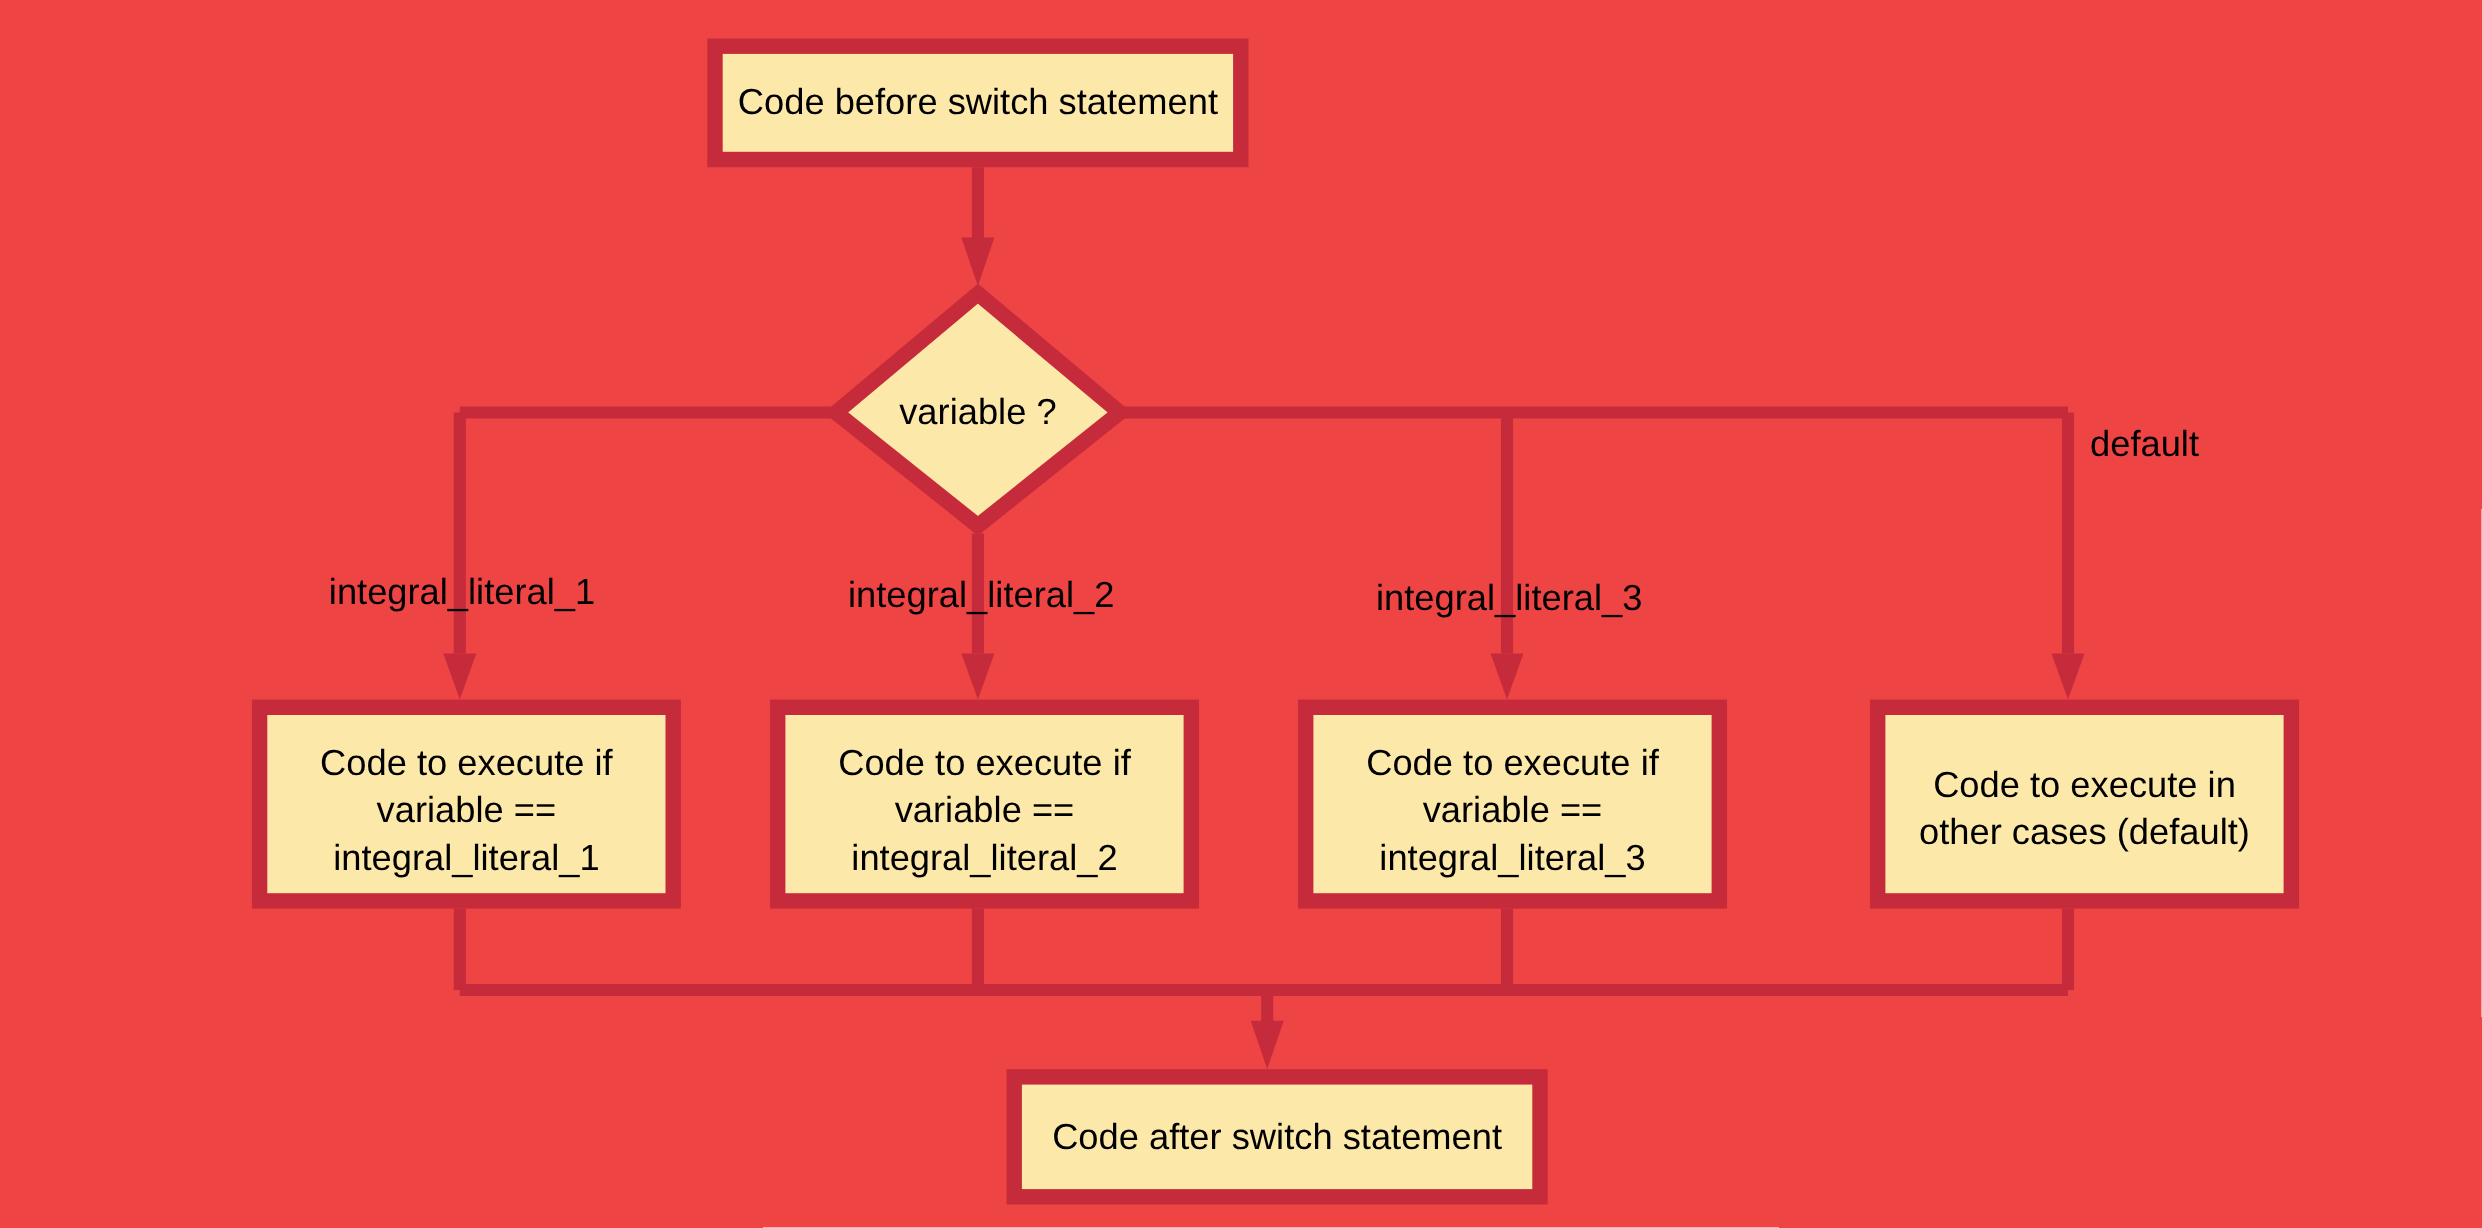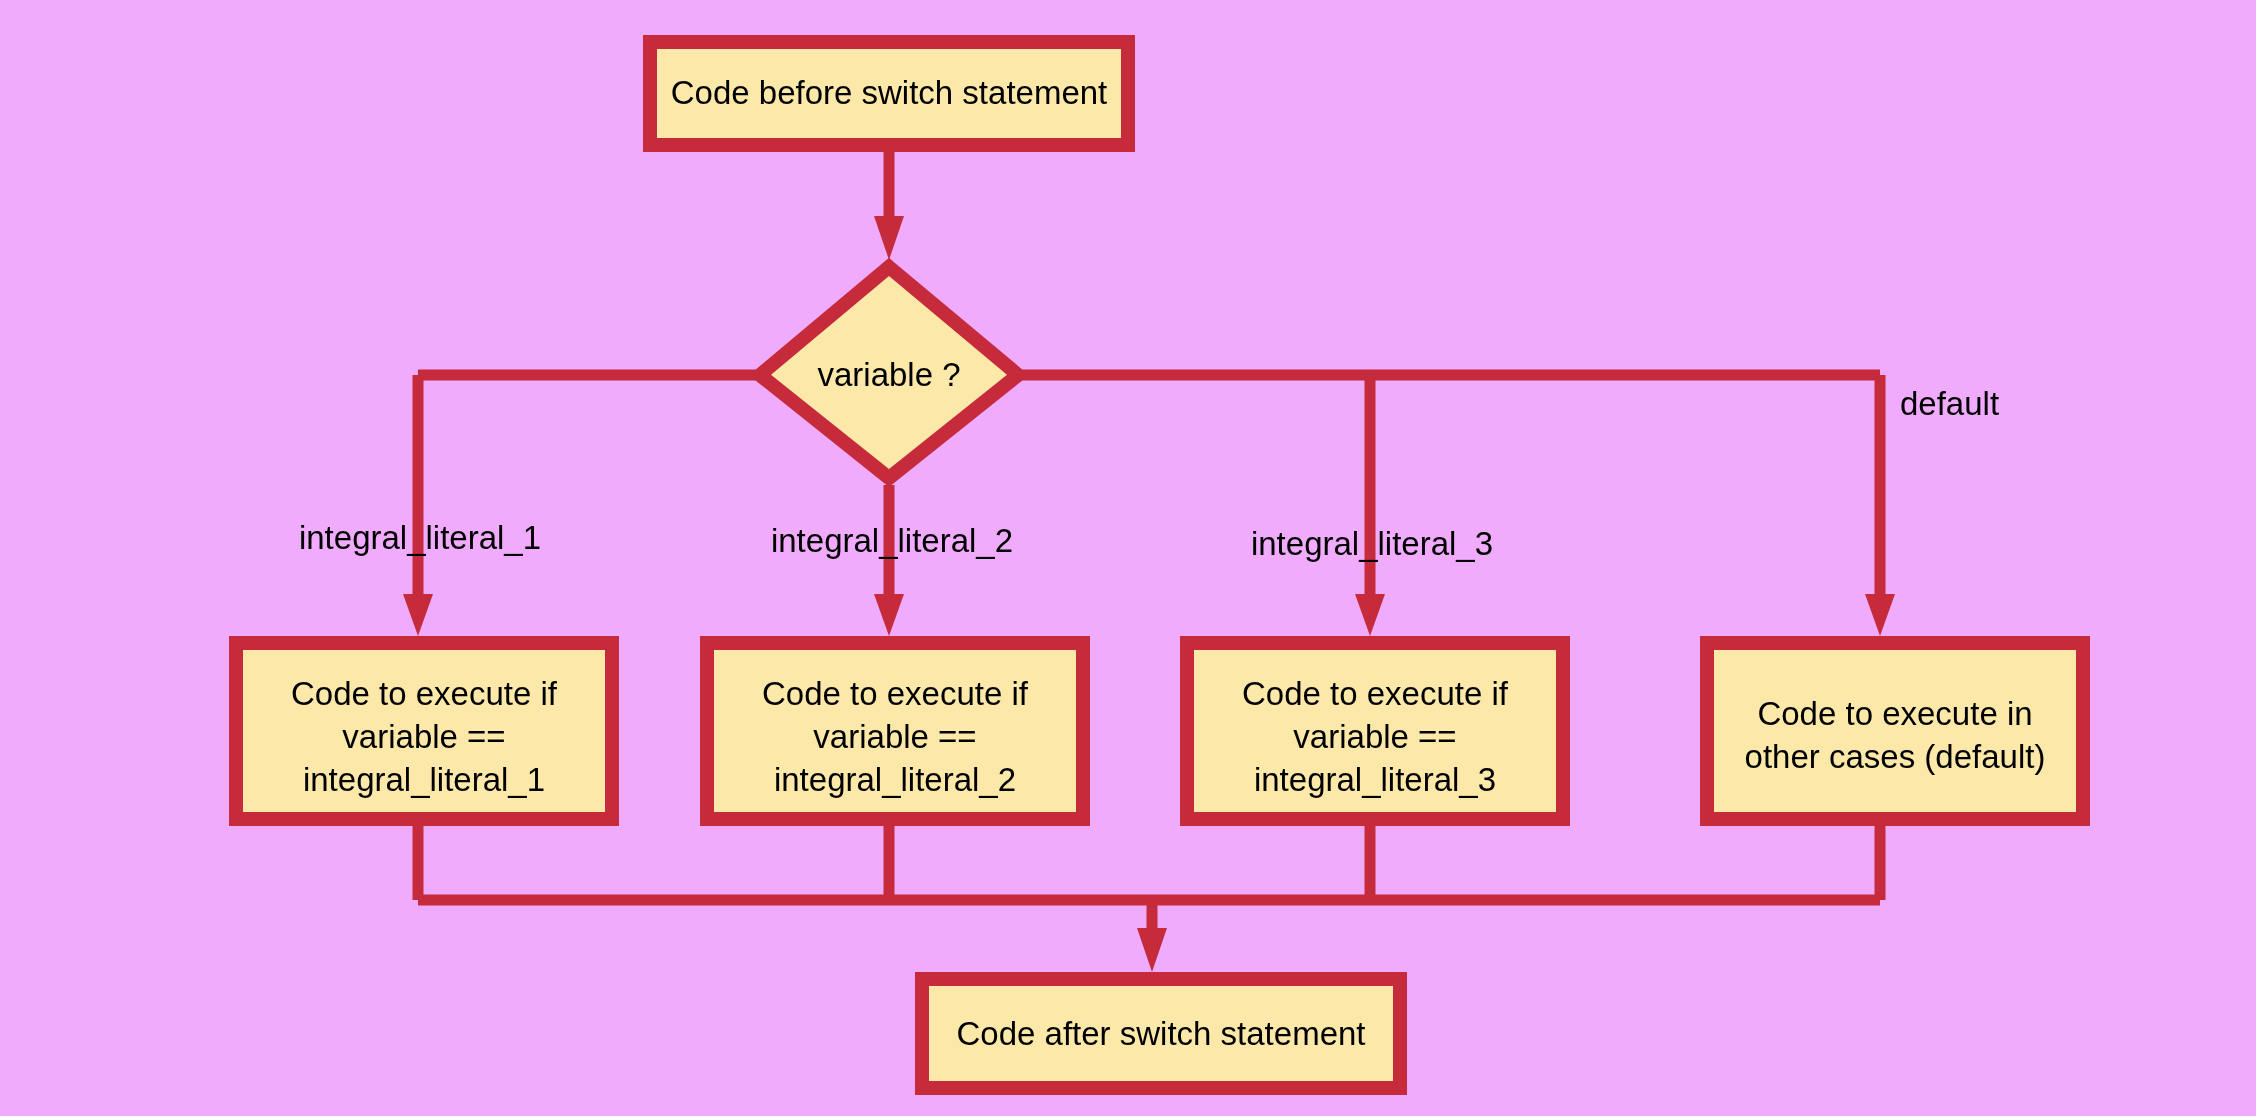--- a/index.html
+++ b/index.html
@@ -10,21 +10,21 @@
   body {
     width: 2256px;
     height: 1116px;
     font-family: "Liberation Sans", sans-serif;
   }
   #canvas {
     position: relative;
     width: 2256px;
     height: 1116px;
     overflow: hidden;
-    background: #f0abfc;
+    background: #ef4444;
   }
   svg#flow {
     position: absolute;
     left: 0;
     top: 0;
     width: 2256px;
     height: 1116px;
     display: block;
   }
   

